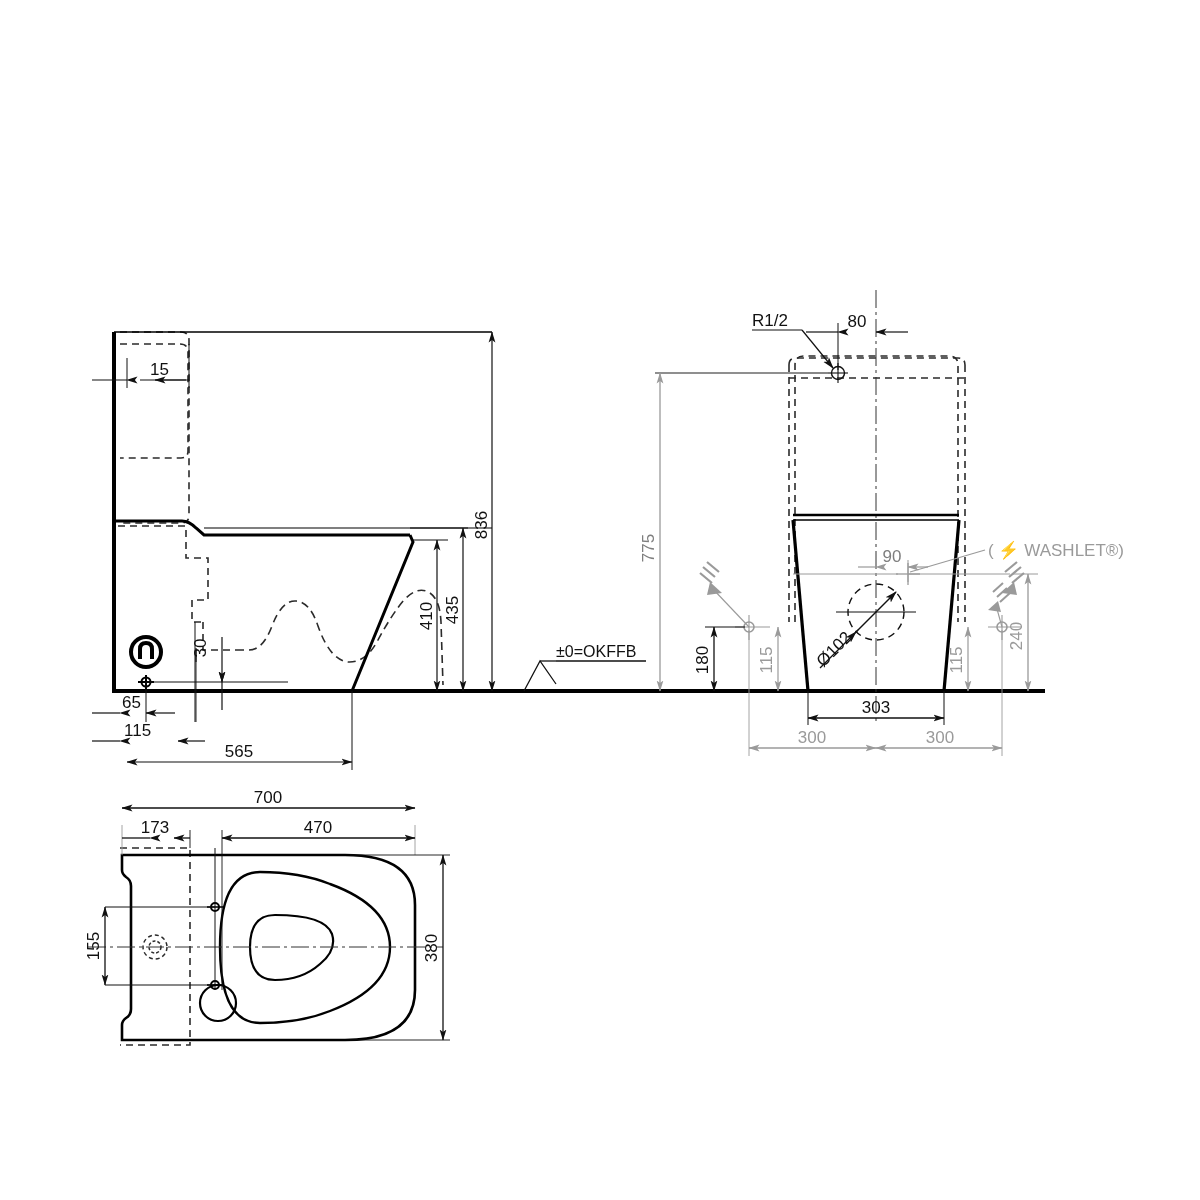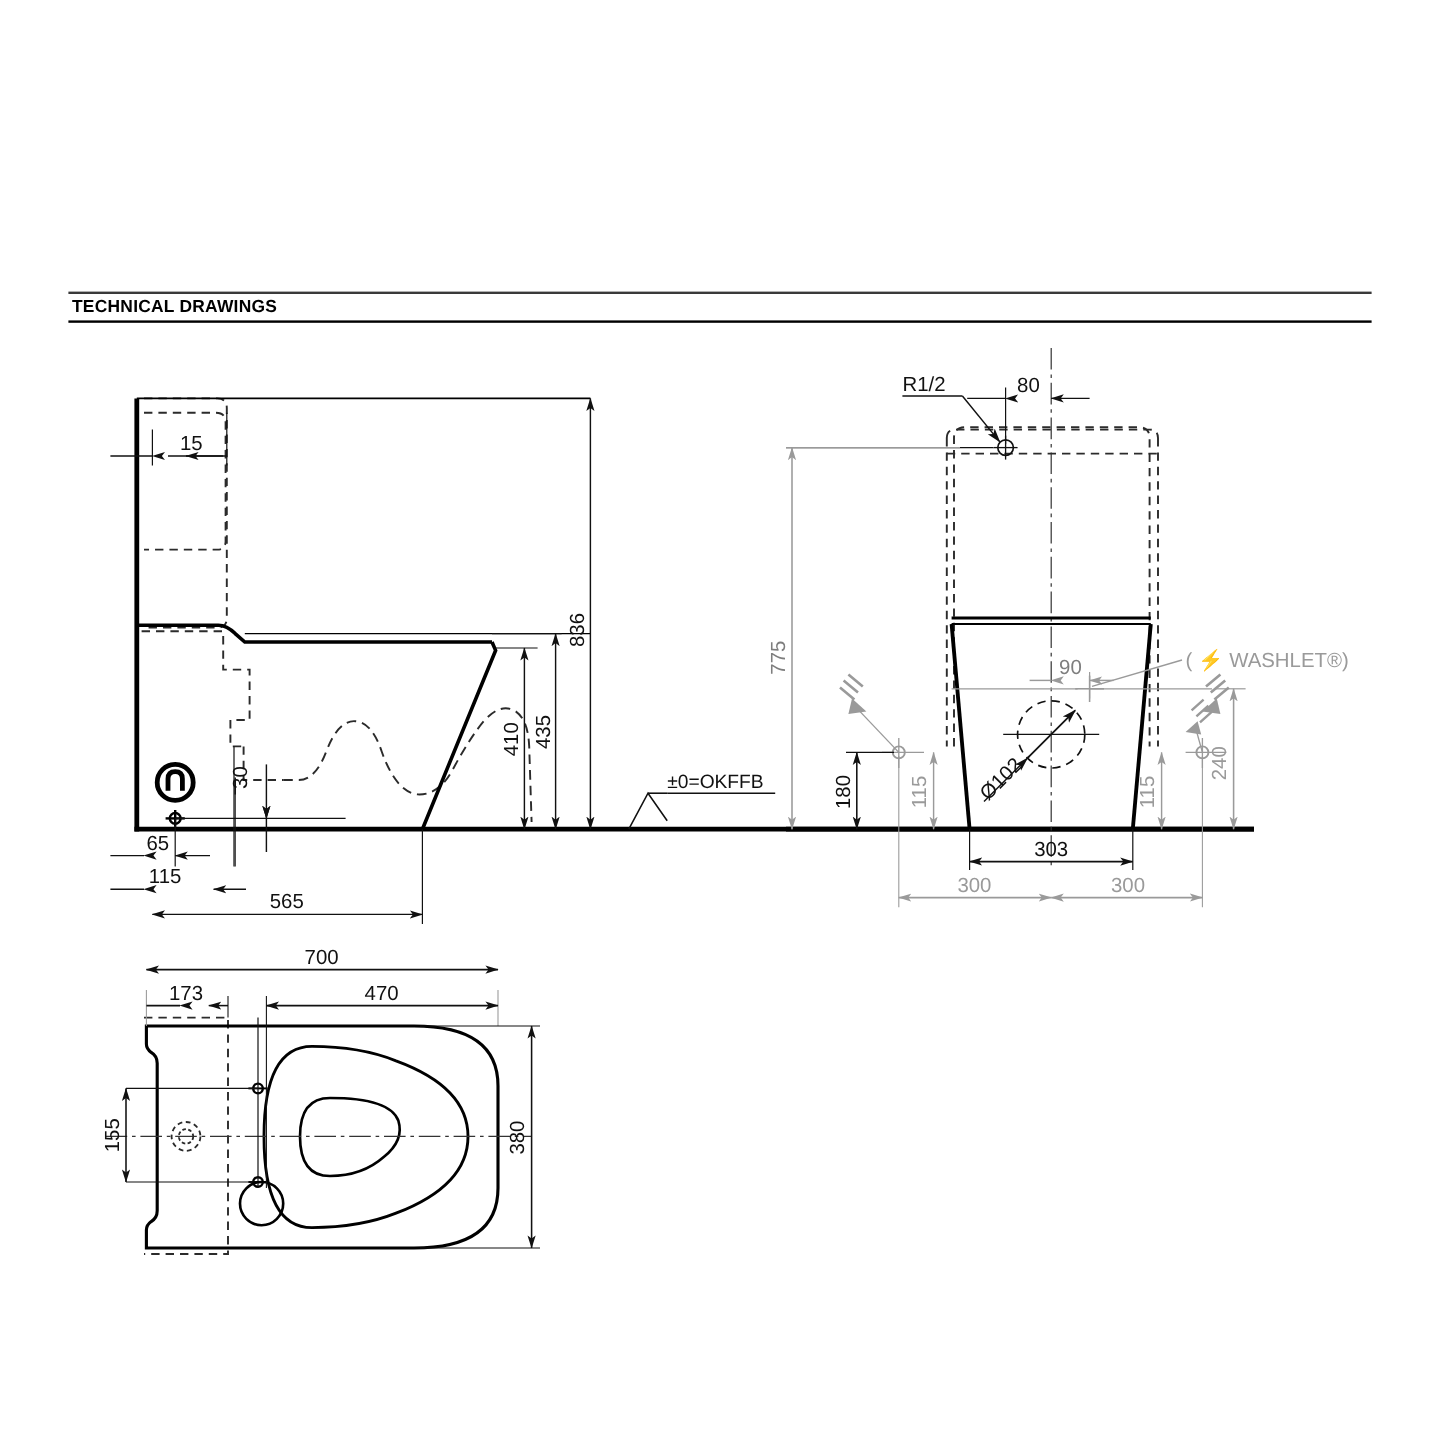--- a/index.html
+++ b/index.html
@@ -51,23 +51,20 @@
     height: 810px;
   }
   svg { display: block; }
   text { font-family: "Liberation Sans", sans-serif; }
 </style>
 </head>
 <body>
 
 <div id="page">
 
-  <div id="section-header">
-    <div class="title">TECHNICAL DRAWINGS</div>
-  </div>
 
   <div id="drawing-canvas">
   <svg width="1200" height="810" viewBox="0 0 1200 810">
     <defs>
 
       <marker id="ahL" markerWidth="11" markerHeight="8" refX="10.5" refY="4" orient="auto" markerUnits="userSpaceOnUse">
         <path d="M11,4 L0,0.6 L2.6,4 L0,7.4 Z" fill="#111"></path>
       </marker>
       <marker id="ahR" markerWidth="11" markerHeight="8" refX="0.5" refY="4" orient="auto" markerUnits="userSpaceOnUse">
         <path d="M0,4 L11,0.6 L8.4,4 L11,7.4 Z" fill="#111"></path>

